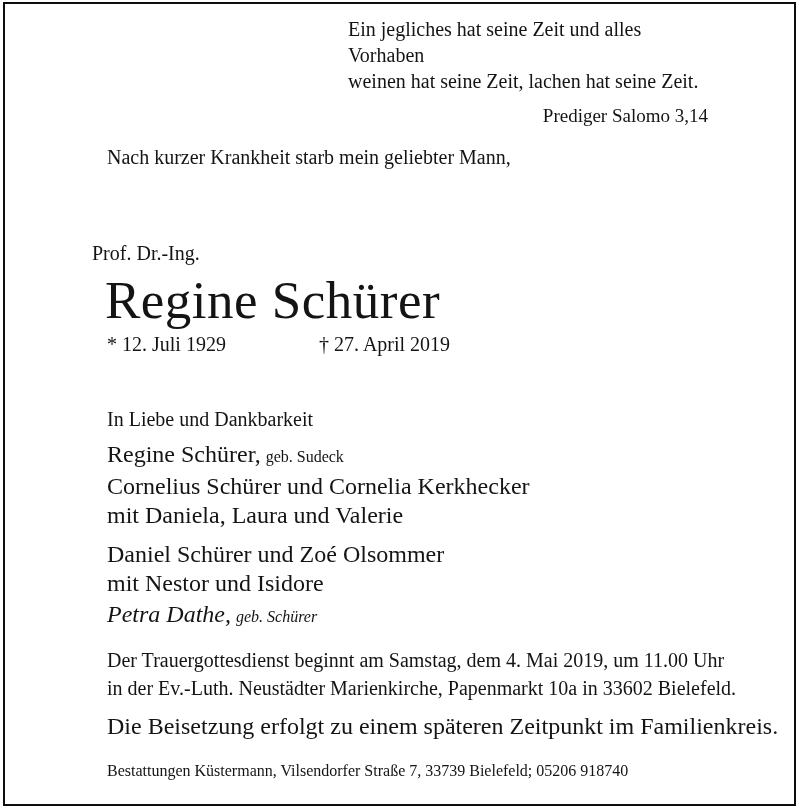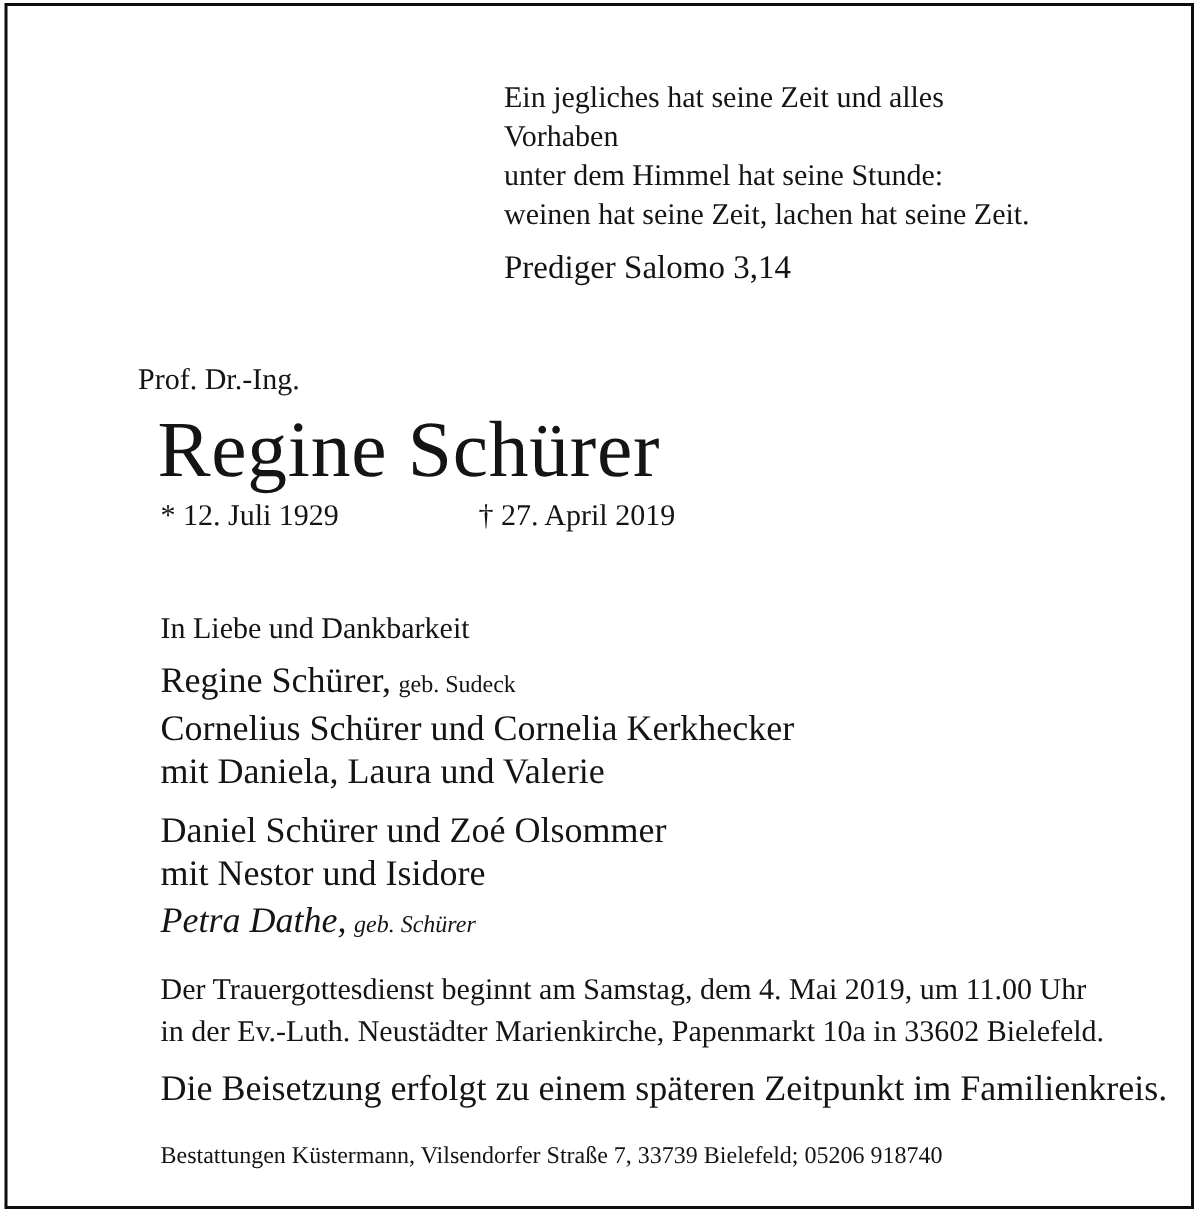--- a/index.html
+++ b/index.html
@@ -14,26 +14,26 @@
   .frame {
     position: absolute;
     left: 3px; top: 2px; right: 4px; bottom: 5px;
     border: 2px solid #0d0d0d;
     pointer-events: none;
   }
   .abs { position: absolute; }
 
   
   .quote-block {
-    left: 336px; top: 16px; width: 364px;
-    font-size: 20px; line-height: 26px; margin-top: 36px;
+    left: 348px; top: 16px; width: 364px;
+    font-size: 20px; line-height: 26px;
   }
   .quote-attribution {
-    text-align: left;
-    font-size: 22px;
+    text-align: right;
+    font-size: 19px;
     margin-top: 9px;
     padding-right: 4px;
   }
 
   
   .intro {
     left: 107px; top: 143px;
     font-size: 20px; line-height: 28px;
   }
 
@@ -85,26 +85,26 @@
     font-size: 16px; line-height: 22px;
   }
 </style>
 </head>
 <body>
 
 <div class="frame"></div>
 
 <div class="abs quote-block">
   <div>Ein jegliches hat seine Zeit und alles Vorhaben</div>
-  <div>unter dem Himmel hat seine Stunde:</div>
   <div>weinen hat seine Zeit, lachen hat seine Zeit.</div>
   <div class="quote-attribution">Prediger Salomo 3,14</div>
 </div>
 
 <div class="abs intro">
+  <div>Nach kurzer Krankheit starb mein geliebter Mann,</div>
 </div>
 
 <div class="abs deceased-title">Prof. Dr.-Ing.</div>
 <div class="abs deceased-name">Regine Schürer</div>
 
 <div class="abs dates-row">
   <span class="birth-date">* 12. Juli 1929</span>
   <span class="death-date">† 27. April 2019</span>
 </div>
 

